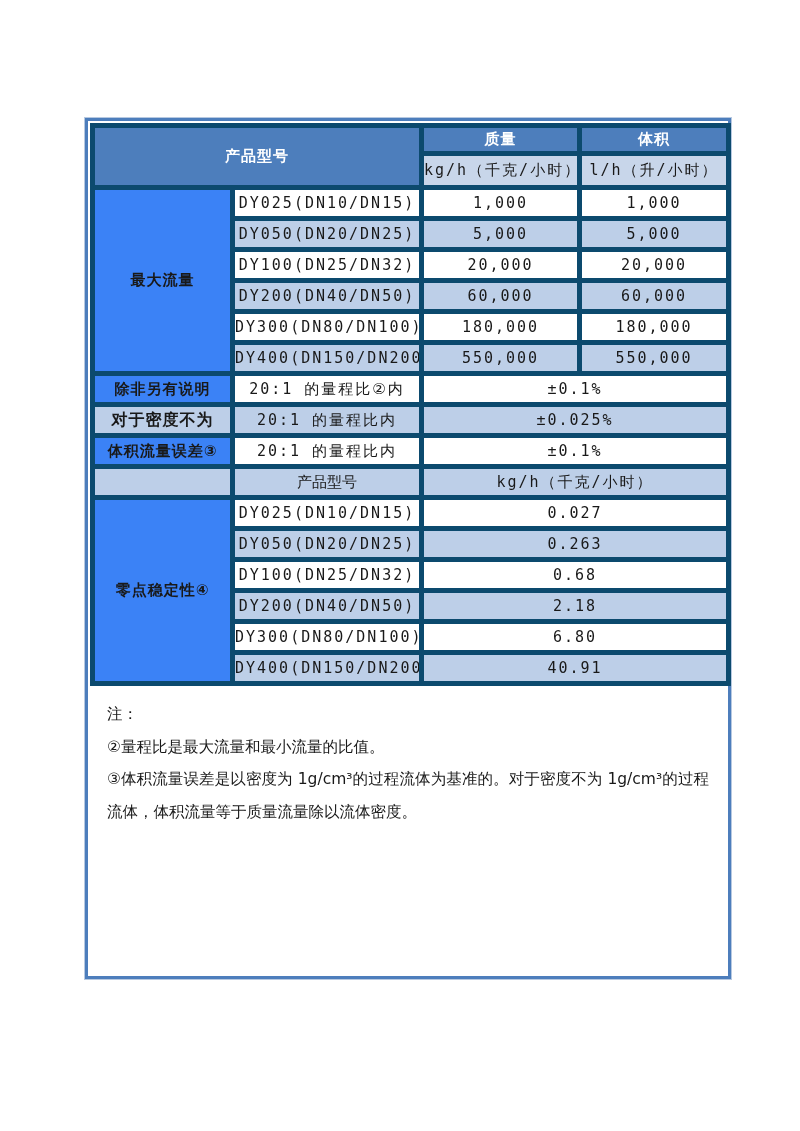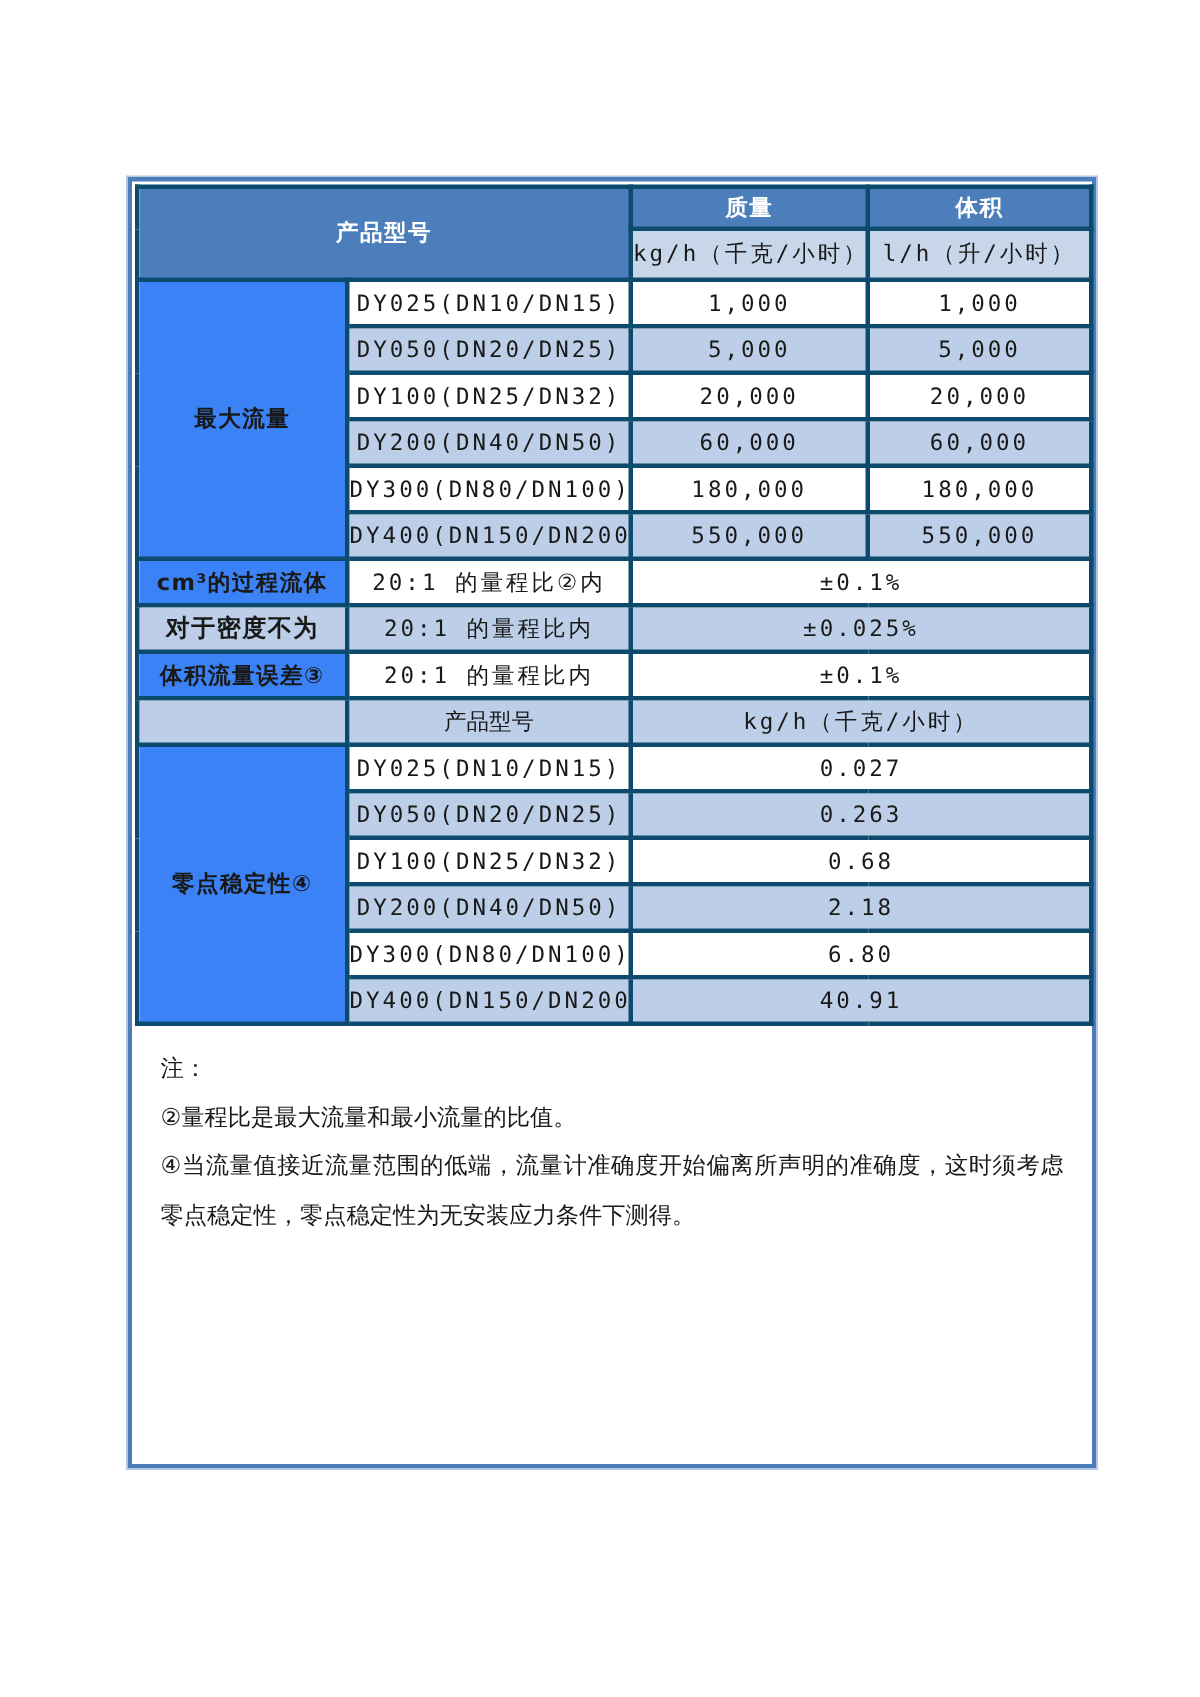--- a/index.html
+++ b/index.html
@@ -27,21 +27,21 @@
     outline: 1px solid #b7c9e1;
     padding: 2px;
   }
   table.spec {
     border-collapse: collapse;
     table-layout: fixed;
     width: 636px;
     color: #191919;
   }
   table.spec td {
-    border: 3px solid #0c4a6e;
+    border: 5px solid #0c4a6e;
     text-align: center;
     vertical-align: middle;
     padding: 0;
     font-size: 15px;
     overflow: hidden;
     white-space: nowrap;
   }
   tr.hrow1 { height: 28px; }
   tr.hrow2 { height: 34px; }
   tr.drow  { height: 31px; }
@@ -132,21 +132,21 @@
           <td class="mono">180,000</td>
           <td class="mono">180,000</td>
         </tr>
         <tr class="drow alt">
           <td class="mono">DY400(DN150/DN200)</td>
           <td class="mono">550,000</td>
           <td class="mono">550,000</td>
         </tr>
 
         <tr class="drow">
-          <td class="lbl">cm³的过程流体</td>
+          <td class="lbl">除非另有说明</td>
           <td class="mono">20:1 的量程比②内</td>
           <td class="mono" colspan="2">±0.1%</td>
         </tr>
         <tr class="drow alt">
           <td class="lbl-alt lbl">对于密度不为</td>
           <td class="mono">20:1 的量程比内</td>
           <td class="mono" colspan="2">±0.025%</td>
         </tr>
         <tr class="drow">
           <td class="lbl">体积流量误差③</td>
@@ -184,17 +184,17 @@
         <tr class="drow alt">
           <td class="mono">DY400(DN150/DN200)</td>
           <td class="mono" colspan="2">40.91</td>
         </tr>
       </tbody>
     </table>
 
     <div class="notes">
       <p>注：</p>
       <p>②量程比是最大流量和最小流量的比值。</p>
-      <p>④当流量值接近流量范围的低端，流量计准确度开始偏离所声明的准确度，这时须考虑零点稳定性，零点稳定性为无安装应力条件下测得。</p>
+      <p>③体积流量误差是以密度为 1g/cm³的过程流体为基准的。对于密度不为 1g/cm³的过程流体，体积流量等于质量流量除以流体密度。</p>
     </div>
 
   </div>
 </div>
 
 </body></html>

